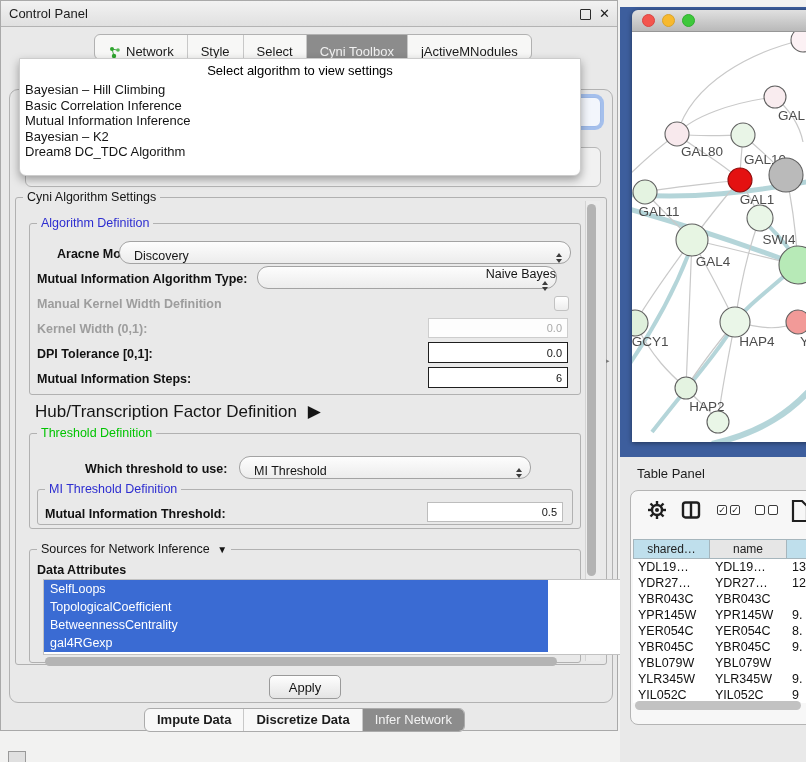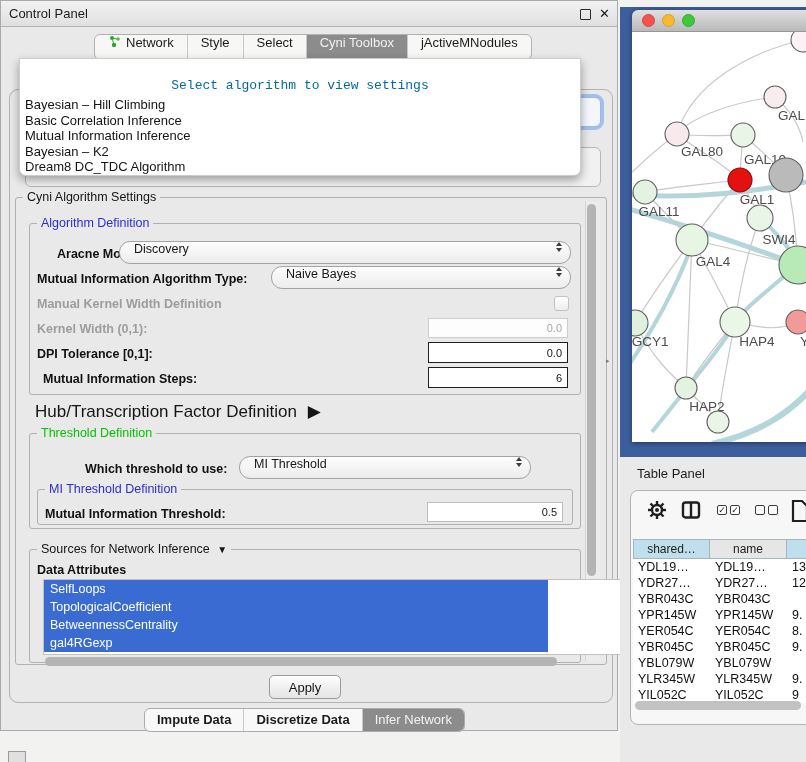--- a/index.html
+++ b/index.html
@@ -11,49 +11,49 @@
   .cpwin{left:0;top:4;width:618px;height:731px;background:#e9e9e9;border:1px solid #a9a9a9;box-sizing:border-box;}
   .cp-titlebar{left:0;top:0;width:100%;height:26px;background:linear-gradient(#f2f2f2,#e0e0e0);
                border-bottom:1px solid #b3b3b3;box-sizing:border-box;}
   .cp-title{left:8px;top:0;line-height:25px;font-size:13px;color:#1c1c1c;}
   .float-ic{right:26px;top:8px;width:9px;height:9px;border:1.5px solid #2b2b2b;border-radius:1px;}
   .close-ic{right:7px;top:0px;font-size:13px;font-weight:bold;line-height:25px;color:#1b1b1b;}
 
   
   .tabbar{left:93px;top:33px;height:24px;display:flex;border:1px solid #b1b1b1;border-radius:6px;
           overflow:hidden;background:#f7f7f6;}
-  .tab{display:flex;align-items:flex-start;gap:5px;padding:0 13px;font-size:13px;color:#1b1b1b;
+  .tab{display:flex;align-items:flex-end;gap:5px;padding:0 13px;font-size:13px;color:#1b1b1b;
        border-left:1px solid #c8c8c8;white-space:nowrap;}
   .tab:first-child{border-left:none;}
   .tab.sel{background:#8c8c8c;color:#f1f1f1;}
 
   
   .outer-panel{left:8px;top:88px;width:602px;height:612px;border:1px solid #b2b2b2;border-radius:9px;background:#e9e9e9;}
   .hidden-combo{left:24px;top:96px;width:574px;height:28px;border:1px solid #9db9e8;border-radius:6px;
                 background:#f3f6fc;box-shadow:0 0 0 3px rgba(95,150,240,.5);}
   .hidden-box2{left:24px;top:146px;width:574px;height:38px;border:1px solid #b7b7b7;border-radius:6px;background:#f1f1f1;}
 
   
   .popup{left:18px;top:57px;width:560px;height:116px;background:#fff;border:1px solid #cccccc;
          border-radius:0 0 7px 7px;box-shadow:0 4px 10px rgba(0,0,0,.35);z-index:6;}
-  .popup-head{text-align:center;color:#0369a1;font-size:13px;padding-top:19px;height:19px;font-family:Liberation Mono, monospace;}
+  .popup-head{text-align:center;color:#000000;font-size:13px;padding-top:4px;height:19px;}
   .popup-item{height:15.5px;line-height:15.5px;padding-left:5px;font-size:13px;color:#141414;}
   .popup-item.bold{font-weight:bold;}
 
   
   .gbox{border:1px solid #b1b1b1;border-radius:3px;box-sizing:border-box;}
   .gtitle{position:absolute;top:-8px;left:7px;background:#e9e9e9;padding:0 4px;font-size:12.5px;white-space:nowrap;}
   .gtitle.blue{color:#2d2dd0;}
   .gtitle.green{color:#00c400;}
 
   .lbl{font-size:12.5px;font-weight:bold;color:#121212;white-space:nowrap;}
   .lbl.dis{color:#9d9d9d;}
 
   .combo{border:1px solid #a3a3a3;border-radius:11px;background:linear-gradient(#fdfdfd,#ececec);
-         display:flex;align-items:flex-start;font-size:12.5px;box-sizing:border-box;padding-left:14px;}
+         display:flex;align-items:flex-end;font-size:12.5px;box-sizing:border-box;padding-left:14px;}
   .spin{margin-left:auto;margin-right:8px;display:flex;flex-direction:column;gap:2px;}
   .spin i{display:block;width:0;height:0;border-left:3.5px solid transparent;border-right:3.5px solid transparent;}
   .spin .up{border-bottom:4px solid #3c3c3c;}
   .spin .dn{border-top:4px solid #3c3c3c;}
 
   .tf{background:#fff;border:1px solid #bdbdbd;box-sizing:border-box;font-size:11px;
       display:flex;align-items:center;justify-content:flex-end;padding-right:5px;}
   .tf.strong{border:1.5px solid #1f1f1f;}
   .tf.dis{color:#a9a9a9;border-color:#cdcdcd;background:#fdfdfd;}
 
@@ -159,38 +159,38 @@
     </div>
     <span class="abs lbl" style="left:36px;top:246px;margin-left:20px;">Aracne Mode:</span>
     <div class="abs combo" style="left:118px;top:240px;width:452px;height:23px;">
       <span>Discovery</span>
       <span class="spin">
           <i class="up"></i>
           <i class="dn"></i>
         </span>
     </div>
     <span class="abs lbl" style="left:36px;top:271px;">Mutual Information Algorithm Type:</span>
-    <div class="abs combo" style="left:270px;top:265px;width:300px;height:23px;">
+    <div class="abs combo" style="left:256px;top:265px;width:300px;height:23px;flex-direction:column;">
       <span>Naive Bayes</span>
       <span class="spin">
           <i class="up"></i>
           <i class="dn"></i>
         </span>
     </div>
     <span class="abs lbl dis" style="left:36px;top:296px;">Manual Kernel Width Definition</span>
     <div class="abs chk" style="left:553px;top:295px;"></div>
     <span class="abs lbl dis" style="left:36px;top:321px;">Kernel Width (0,1):</span>
     <div class="abs tf dis" style="left:427px;top:317px;width:140px;height:20px;">
       <span>0.0</span>
     </div>
     <span class="abs lbl" style="left:36px;top:346px;">DPI Tolerance [0,1]:</span>
     <div class="abs tf strong" style="left:427px;top:341px;width:140px;height:21px;">
       <span>0.0</span>
     </div>
-    <span class="abs lbl" style="left:42px;top:371px;">Mutual Information Steps:</span>
+    <span class="abs lbl" style="left:36px;top:371px;">Mutual Information Steps:</span>
     <div class="abs tf strong" style="left:427px;top:366px;width:140px;height:21px;">
       <span>6</span>
     </div>
 
     <span class="abs" style="left:34px;top:400px;font-size:17px;">
       <span>Hub/Transcription Factor Definition</span>
       <span style="margin-left:6px;">▶</span>
     </span>
 
     <div class="abs gbox" style="left:28px;top:432px;width:552px;height:96px;">

